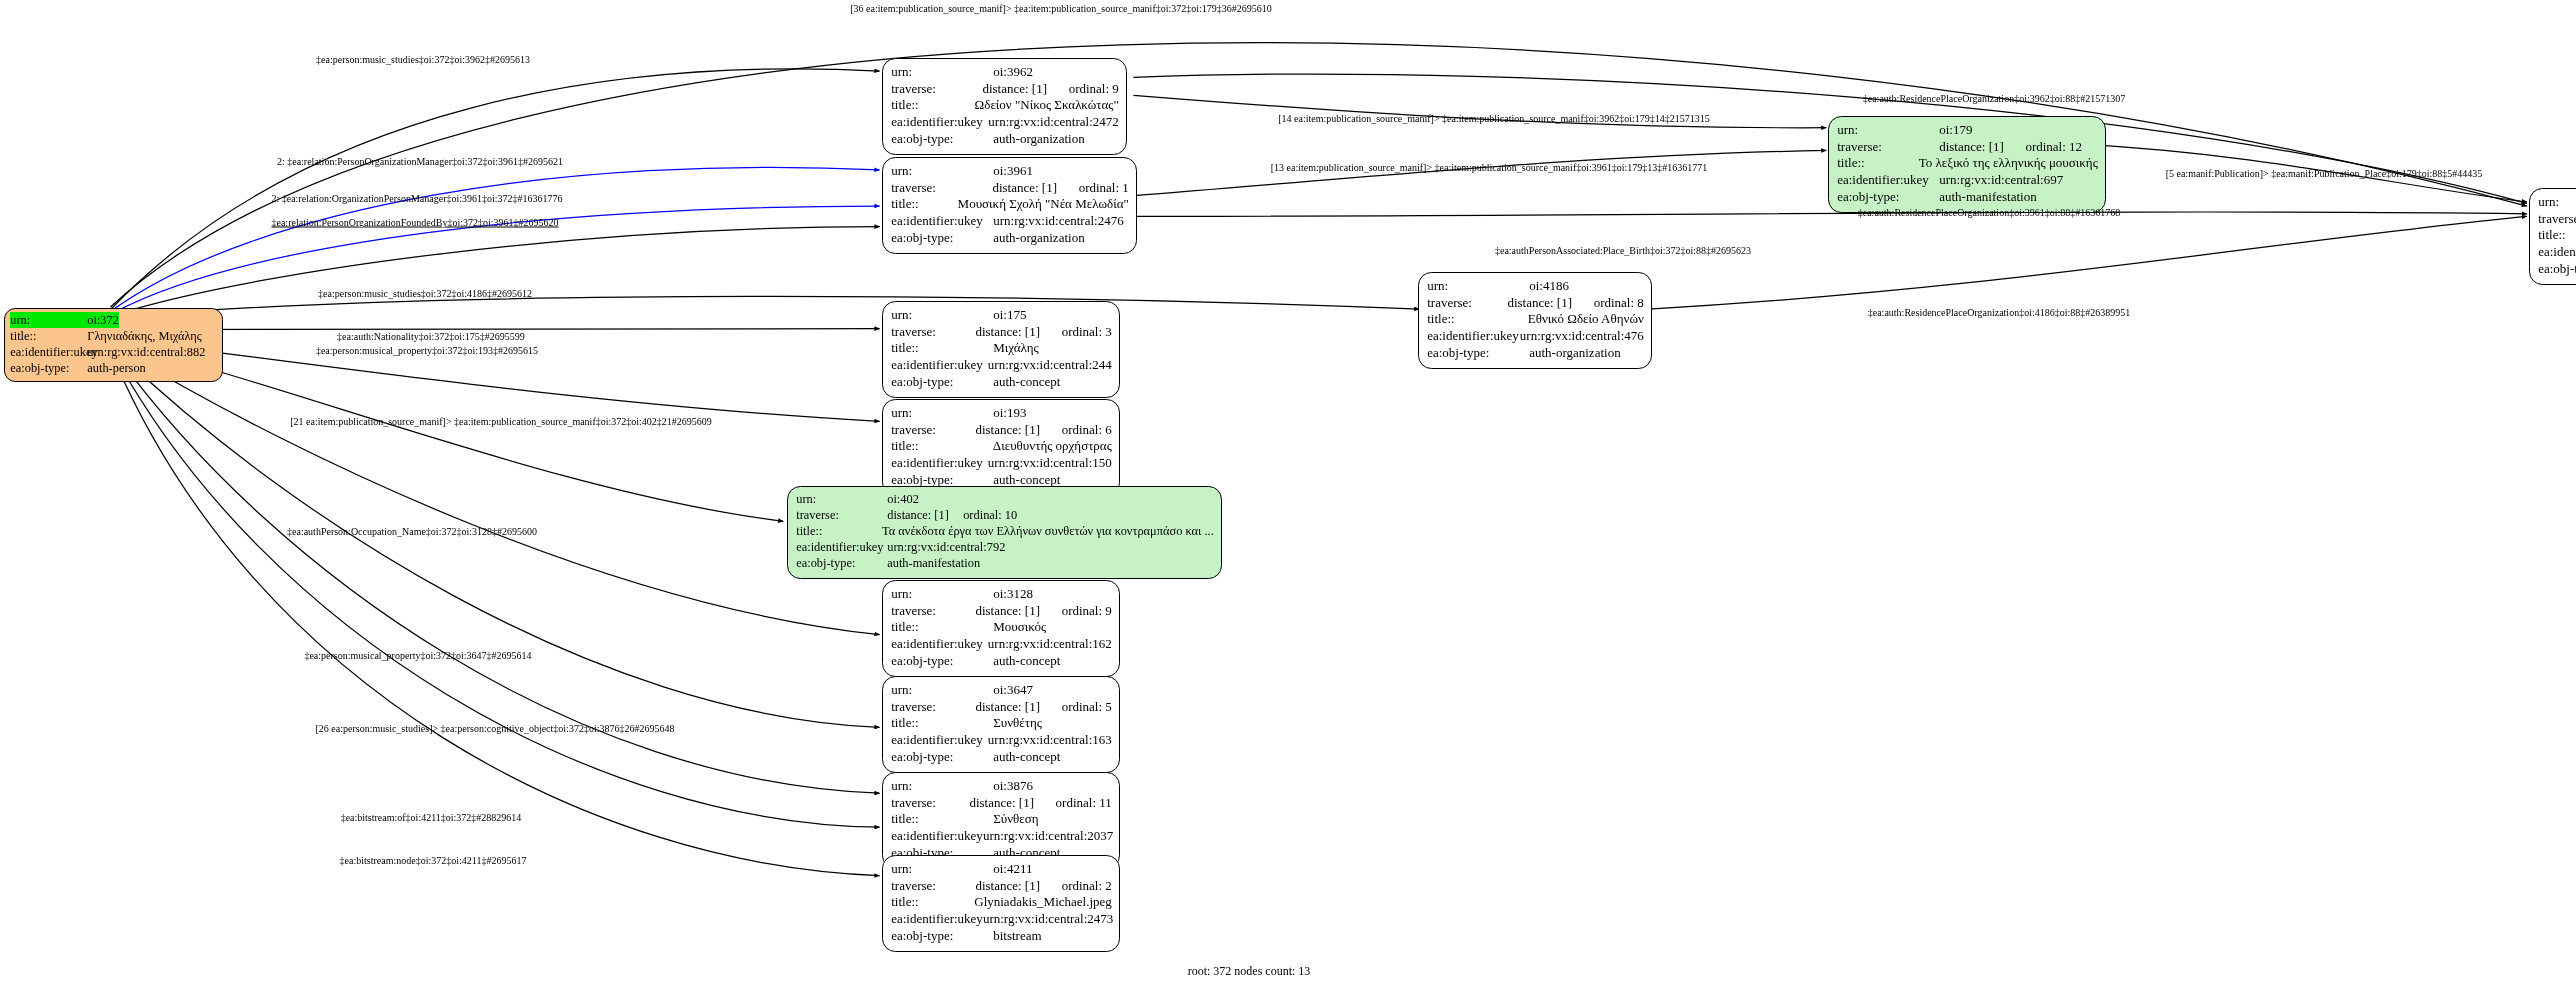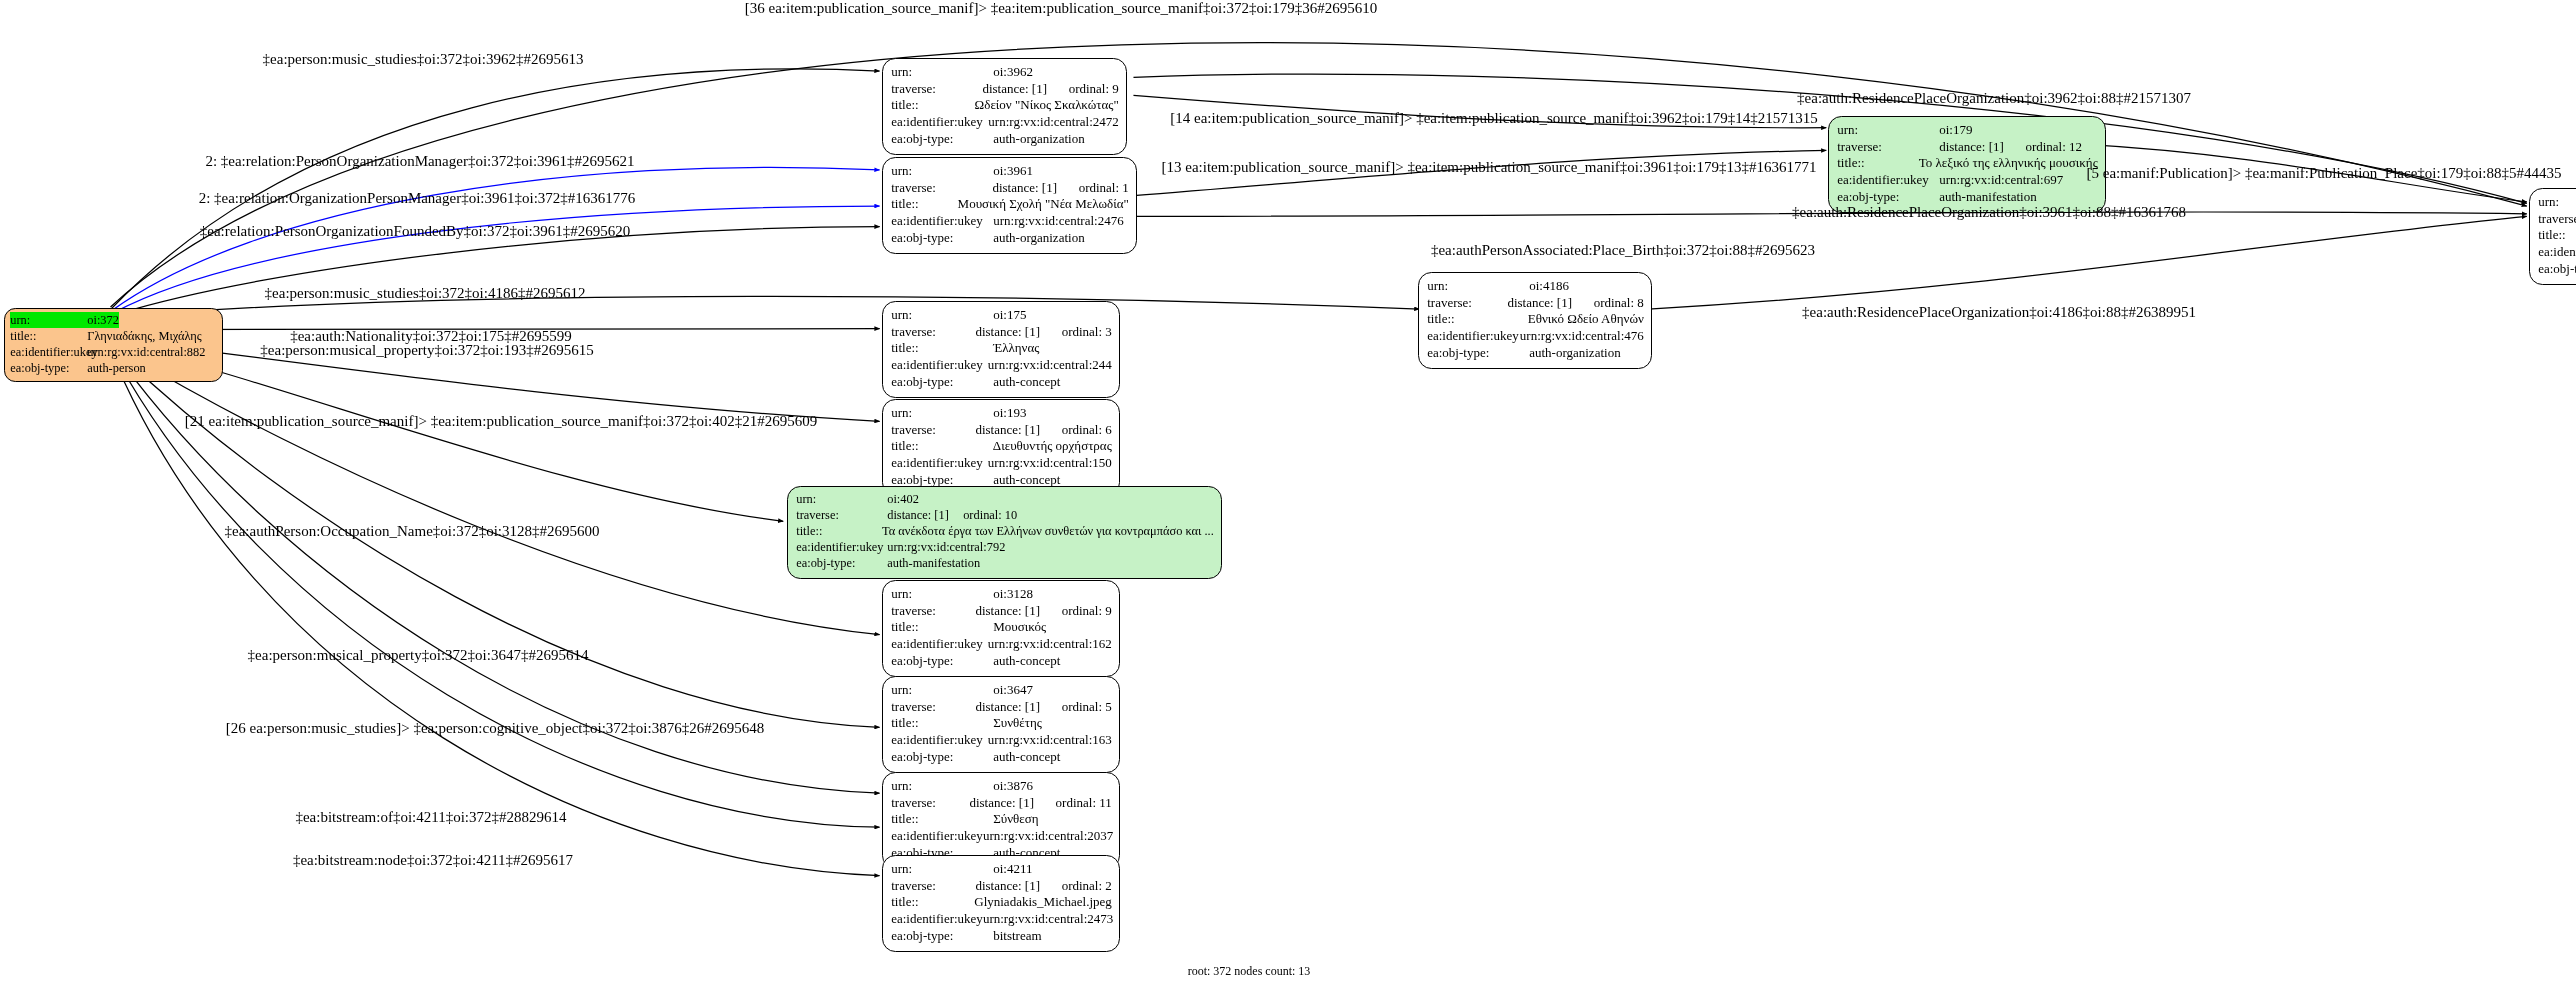--- a/index.html
+++ b/index.html
@@ -26,21 +26,21 @@
   .node.wide .row{font-size:12.4px;}
   .node.wide .v .ord{margin-left:14.4px;}
 
   
   .node.root .row{font-size:12.4px;line-height:1.3;}
   .node.root .k{width:77px;}
   .node.root .hlrow{background:transparent;}
   .node.root .hlrow .k, .node.root .hlrow .v{background:#00e800;}
   .node.root .hlrow .k{padding-right:0;}
 
-  .elabel{position:absolute;font-size:15px;white-space:nowrap;
+  .elabel{position:absolute;font-size:10px;white-space:nowrap;
           font-family:"Liberation Serif","DejaVu Serif",serif;color:#000;
           transform:translate(-50%,-50%);}
   .footer{position:absolute;font-size:12px;white-space:nowrap;transform:translate(-50%,-50%);}
 </style>
 </head>
 <body>
 
 <div id="canvas">
 
   <svg id="edges" viewBox="0 0 5365 1922" xmlns="http://www.w3.org/2000/svg">
@@ -229,21 +229,21 @@
     <div class="row">
         <span class="k">urn:</span>
         <span class="v">oi:175</span>
       </div>
     <div class="row">
         <span class="k">traverse:</span>
         <span class="v"><span>distance: [1]</span><span class="ord">ordinal: 3</span></span>
       </div>
     <div class="row">
         <span class="k">title::</span>
-        <span class="v">Έλληνας</span>
+        <span class="v">Μιχάλης</span>
       </div>
     <div class="row">
         <span class="k">ea:identifier:ukey</span>
         <span class="v">urn:rg:vx:id:central:244</span>
       </div>
     <div class="row">
         <span class="k">ea:obj-type:</span>
         <span class="v">auth-concept</span>
       </div>
   </div>
@@ -383,21 +383,21 @@
     <div class="row">
         <span class="k">ea:obj-type:</span>
         <span class="v">bitstream</span>
       </div>
   </div>
 
   <div class="elabel" style="left:1061px;top:8.2px;">[36 ea:item:publication_source_manif]&gt; ‡ea:item:publication_source_manif‡oi:372‡oi:179‡36#2695610</div>
   <div class="elabel" style="left:423px;top:59px;">‡ea:person:music_studies‡oi:372‡oi:3962‡#2695613</div>
   <div class="elabel" style="left:420px;top:161px;">2: ‡ea:relation:PersonOrganizationManager‡oi:372‡oi:3961‡#2695621</div>
   <div class="elabel" style="left:417px;top:198px;">2: ‡ea:relation:OrganizationPersonManager‡oi:3961‡oi:372‡#16361776</div>
-  <div class="elabel" style="left:415px;top:231px;">‡ea:relation:PersonOrganizationFoundedBy‡oi:372‡oi:3961‡#2695620</div>
+  <div class="elabel" style="left:415px;top:222px;text-decoration:underline;">‡ea:relation:PersonOrganizationFoundedBy‡oi:372‡oi:3961‡#2695620</div>
   <div class="elabel" style="left:425px;top:293px;">‡ea:person:music_studies‡oi:372‡oi:4186‡#2695612</div>
   <div class="elabel" style="left:431px;top:336px;">‡ea:auth:Nationality‡oi:372‡oi:175‡#2695599</div>
   <div class="elabel" style="left:427px;top:350px;">‡ea:person:musical_property‡oi:372‡oi:193‡#2695615</div>
   <div class="elabel" style="left:501px;top:421px;">[21 ea:item:publication_source_manif]&gt; ‡ea:item:publication_source_manif‡oi:372‡oi:402‡21#2695609</div>
   <div class="elabel" style="left:412px;top:531px;">‡ea:authPerson:Occupation_Name‡oi:372‡oi:3128‡#2695600</div>
   <div class="elabel" style="left:418px;top:655px;">‡ea:person:musical_property‡oi:372‡oi:3647‡#2695614</div>
   <div class="elabel" style="left:495px;top:728px;">[26 ea:person:music_studies]&gt; ‡ea:person:cognitive_object‡oi:372‡oi:3876‡26#2695648</div>
   <div class="elabel" style="left:431px;top:817px;">‡ea:bitstream:of‡oi:4211‡oi:372‡#28829614</div>
   <div class="elabel" style="left:433px;top:860px;">‡ea:bitstream:node‡oi:372‡oi:4211‡#2695617</div>
 

